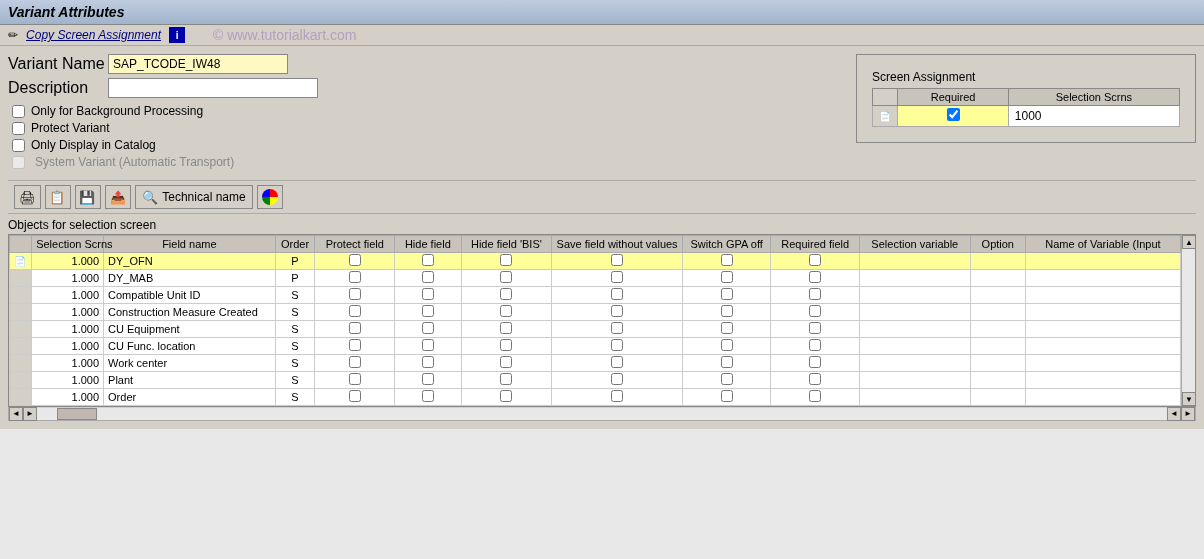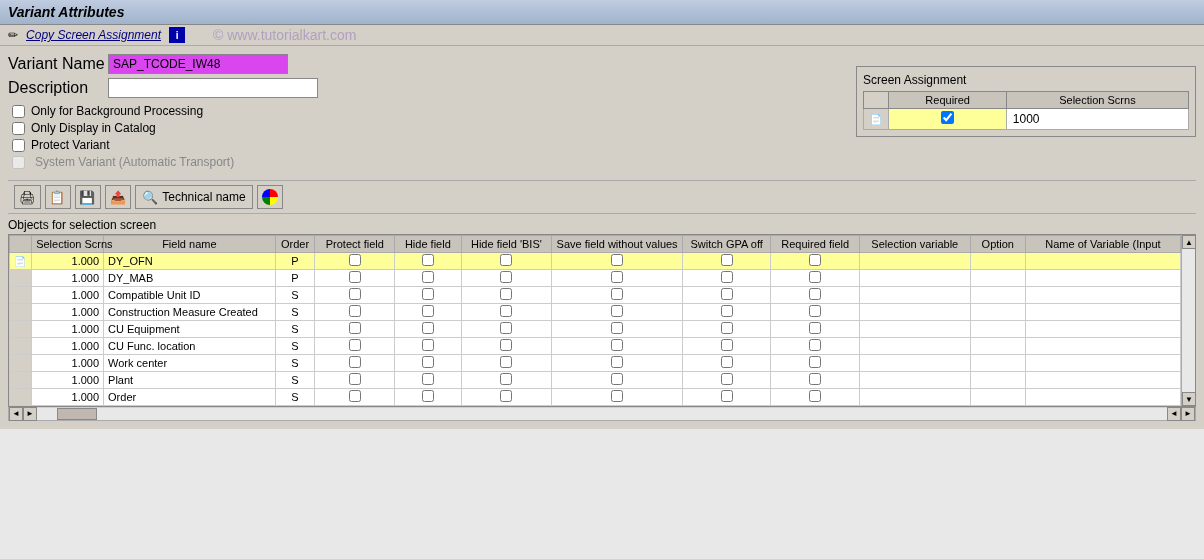--- a/index.html
+++ b/index.html
@@ -225,46 +225,46 @@
   <span class="watermark">© www.tutorialkart.com</span>
 </div>
 
 <div class="main-content">
 
   <div style="display:flex; gap:0; margin-bottom:4px;">
 
     <div style="flex:1;">
       <div class="form-row" style="margin-bottom:4px;">
         <span class="form-label">Variant Name</span>
-        <input type="text" class="form-input" style="width: 180px; background: #d946ef;" value="SAP_TCODE_IW48">
+        <input type="text" class="form-input" style="width: 180px; background: #fef9c3;" value="SAP_TCODE_IW48">
       </div>
       <div class="form-row" style="margin-bottom:6px;">
         <span class="form-label">Description</span>
         <input type="text" class="form-input" style="width: 210px;" value="">
       </div>
       <div class="checkbox-row">
         <input type="checkbox" id="bg" style="">
         <label for="bg" class="checkbox-label">Only for Background Processing</label>
       </div>
       <div class="checkbox-row">
+        <input type="checkbox" id="protect" style="">
+        <label for="protect" class="checkbox-label">Protect Variant</label>
+      </div>
+      <div class="checkbox-row">
         <input type="checkbox" id="catalog" style="">
         <label for="catalog" class="checkbox-label">Only Display in Catalog</label>
-      </div>
-      <div class="checkbox-row">
-        <input type="checkbox" id="protect" style="">
-        <label for="protect" class="checkbox-label">Protect Variant</label>
       </div>
       <div class="checkbox-row">
         <input type="checkbox" id="system" disabled="" style="">
         <label for="system" class="system-variant">System Variant (Automatic Transport)</label>
       </div>
     </div>
 
     <div style="width:340px; margin-left:20px;">
-      <div style="border:1px solid #888; background:#d4d0c8; padding:6px;margin-top:12px;">
+      <div style="border:1px solid #888; background:#d4d0c8; padding:15px;">
         <div style="font-size:12px; margin-bottom:4px;">Screen Assignment</div>
         <table class="sa-table">
           <thead>
             <tr>
               <th style="width:20px; background:#d4d0c8;"></th>
               <th>Required</th>
               <th>Selection Scrns</th>
             </tr>
           </thead>
           <tbody>

